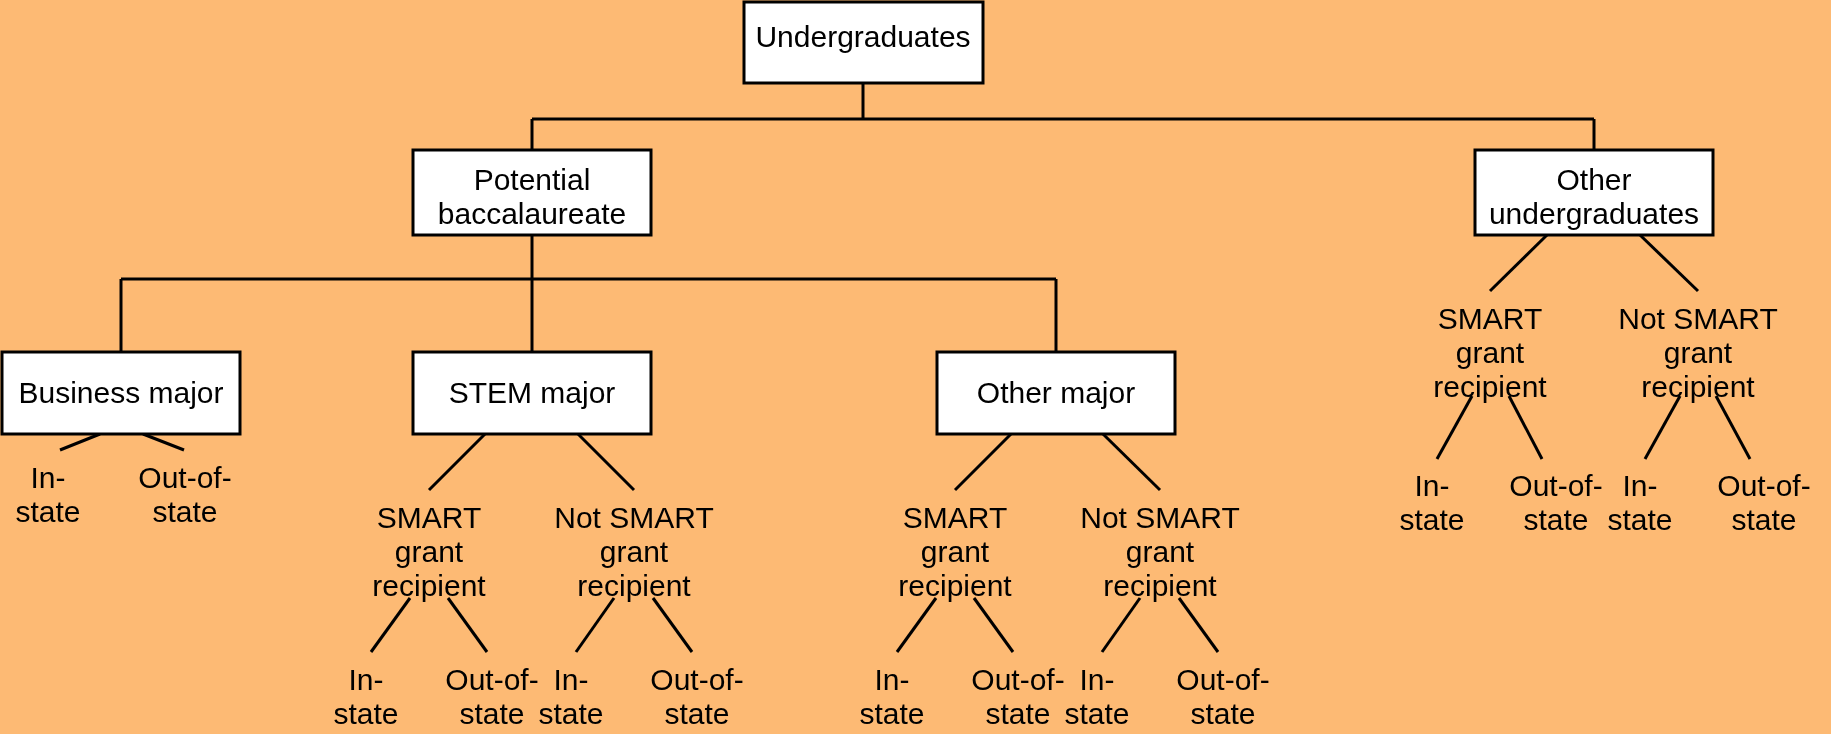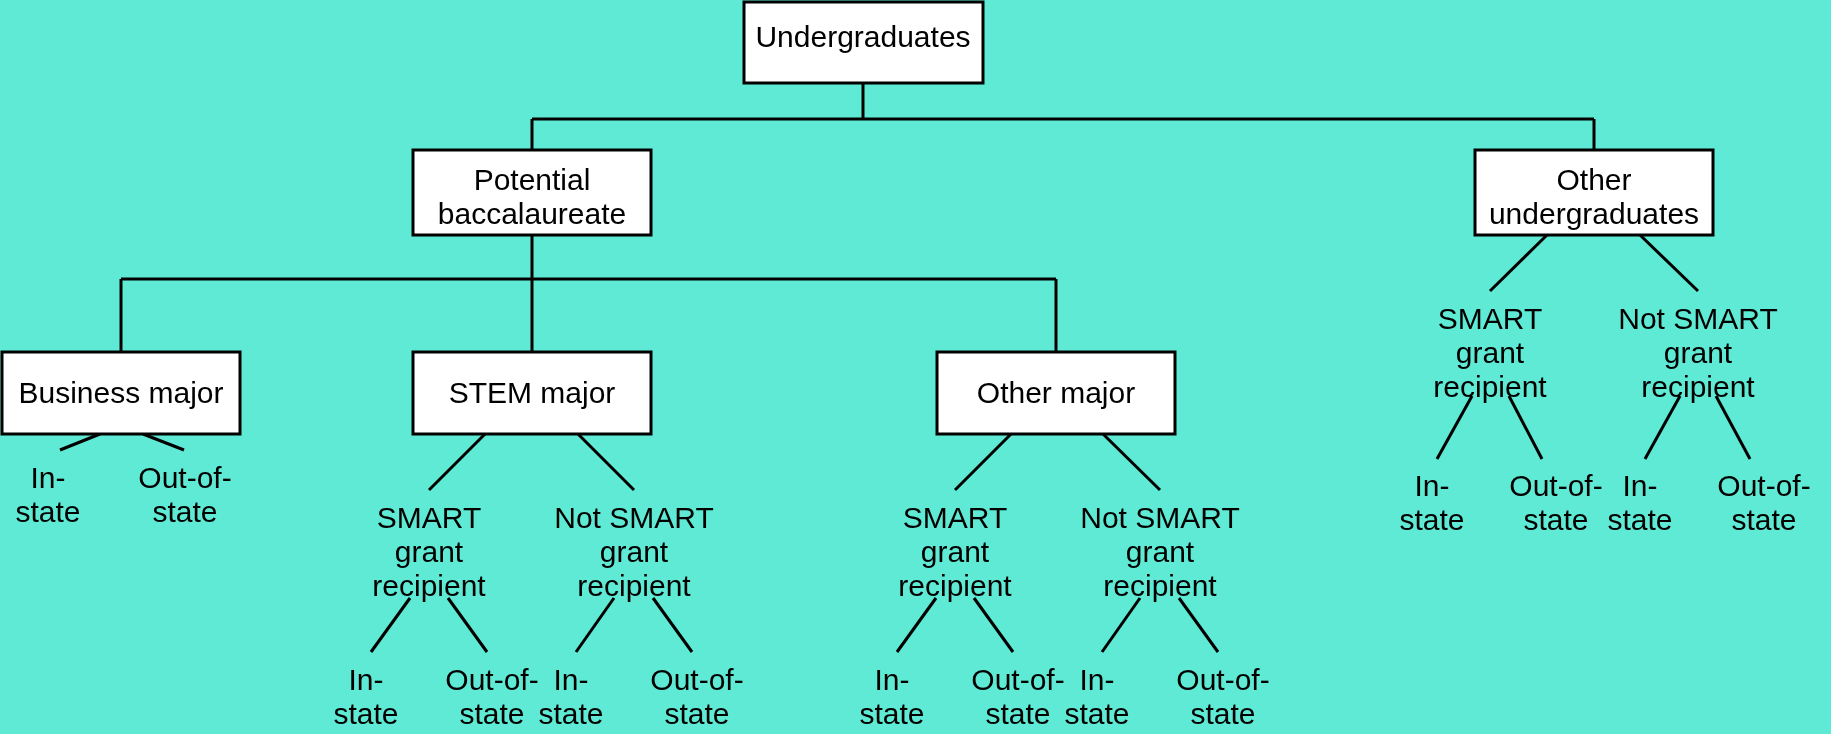--- a/index.html
+++ b/index.html
@@ -4,21 +4,21 @@
 <style>
   html, body {
     margin: 0;
     padding: 0;
     background: #ffffff;
   }
   #diagram-root {
     position: relative;
     width: 1831px;
     height: 734px;
-    background: #5eead4;
+    background: #fdba74;
     font-family: "Liberation Sans", sans-serif;
     overflow: hidden;
   }
   svg#tree-svg {
     position: absolute;
     left: 0;
     top: 0;
     width: 1831px;
     height: 734px;
     display: block;

